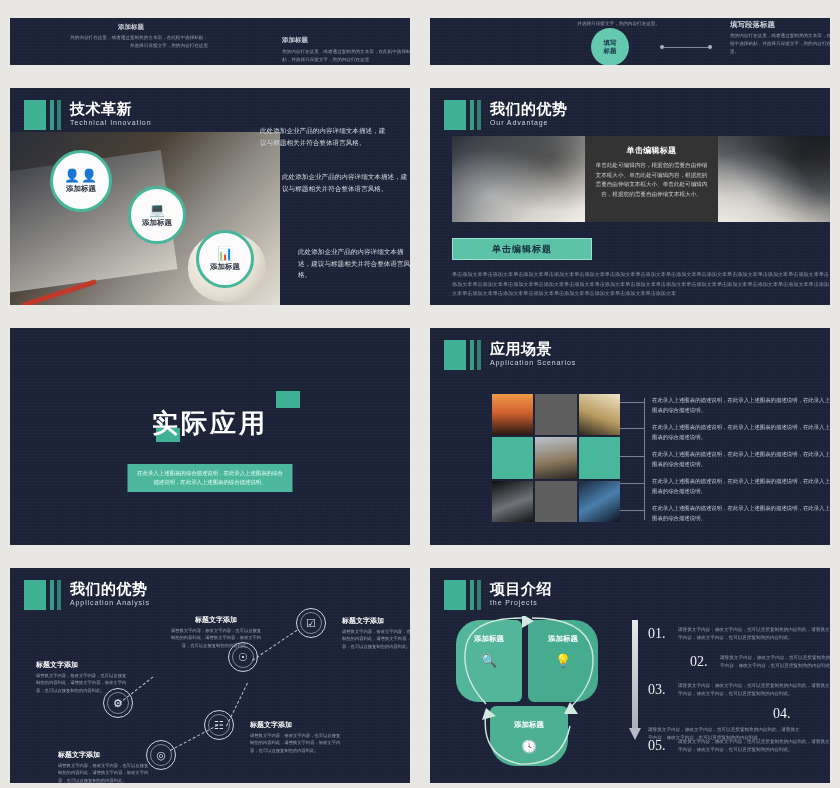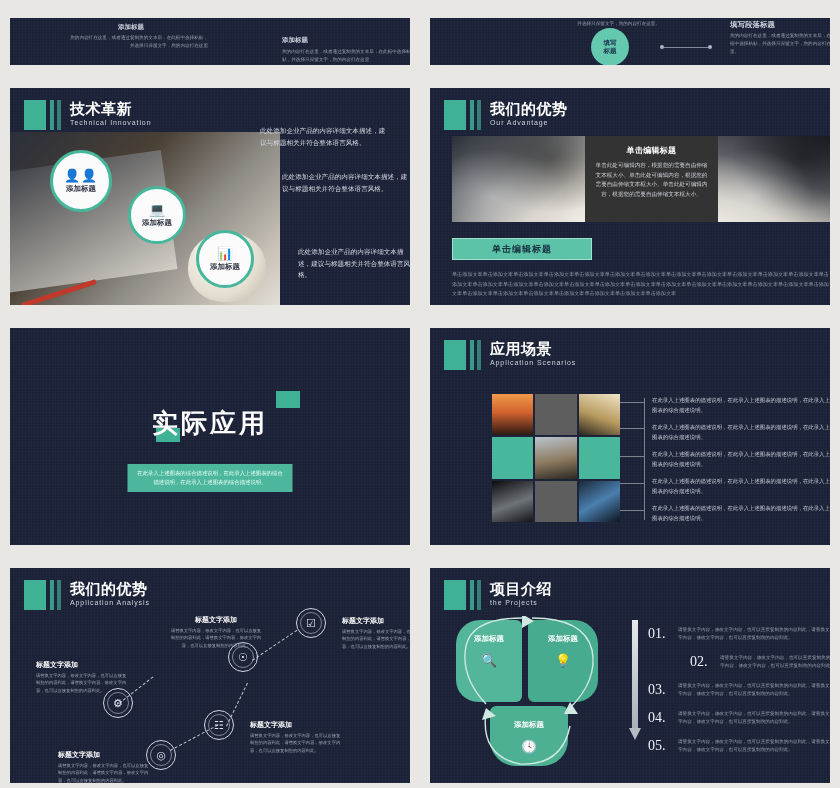--- a/index.html
+++ b/index.html
@@ -423,21 +423,21 @@
         <span class="nt">请替换文字内容，修改文字内容，也可以直接复制您的内容到此，请替换文字内容，修改文字内容，也可以直接复制您的内容到此。</span>
       </div>
       <div class="numRow" style="left:218px; top:82px;margin-left:42px;">
         <span class="num">02.</span>
         <span class="nt">请替换文字内容，修改文字内容，也可以直接复制您的内容到此，请替换文字内容，修改文字内容，也可以直接复制您的内容到此。</span>
       </div>
       <div class="numRow" style="left:218px; top:110px;">
         <span class="num">03.</span>
         <span class="nt">请替换文字内容，修改文字内容，也可以直接复制您的内容到此，请替换文字内容，修改文字内容，也可以直接复制您的内容到此。</span>
       </div>
-      <div class="numRow" style="left:218px; top:138px;">
+      <div class="numRow" style="left:218px; top:138px;flex-direction:column;">
         <span class="num">04.</span>
         <span class="nt">请替换文字内容，修改文字内容，也可以直接复制您的内容到此，请替换文字内容，修改文字内容，也可以直接复制您的内容到此。</span>
       </div>
       <div class="numRow" style="left:218px; top:166px;">
         <span class="num">05.</span>
         <span class="nt">请替换文字内容，修改文字内容，也可以直接复制您的内容到此，请替换文字内容，修改文字内容，也可以直接复制您的内容到此。</span>
       </div>
     </div>
   </div>
 

